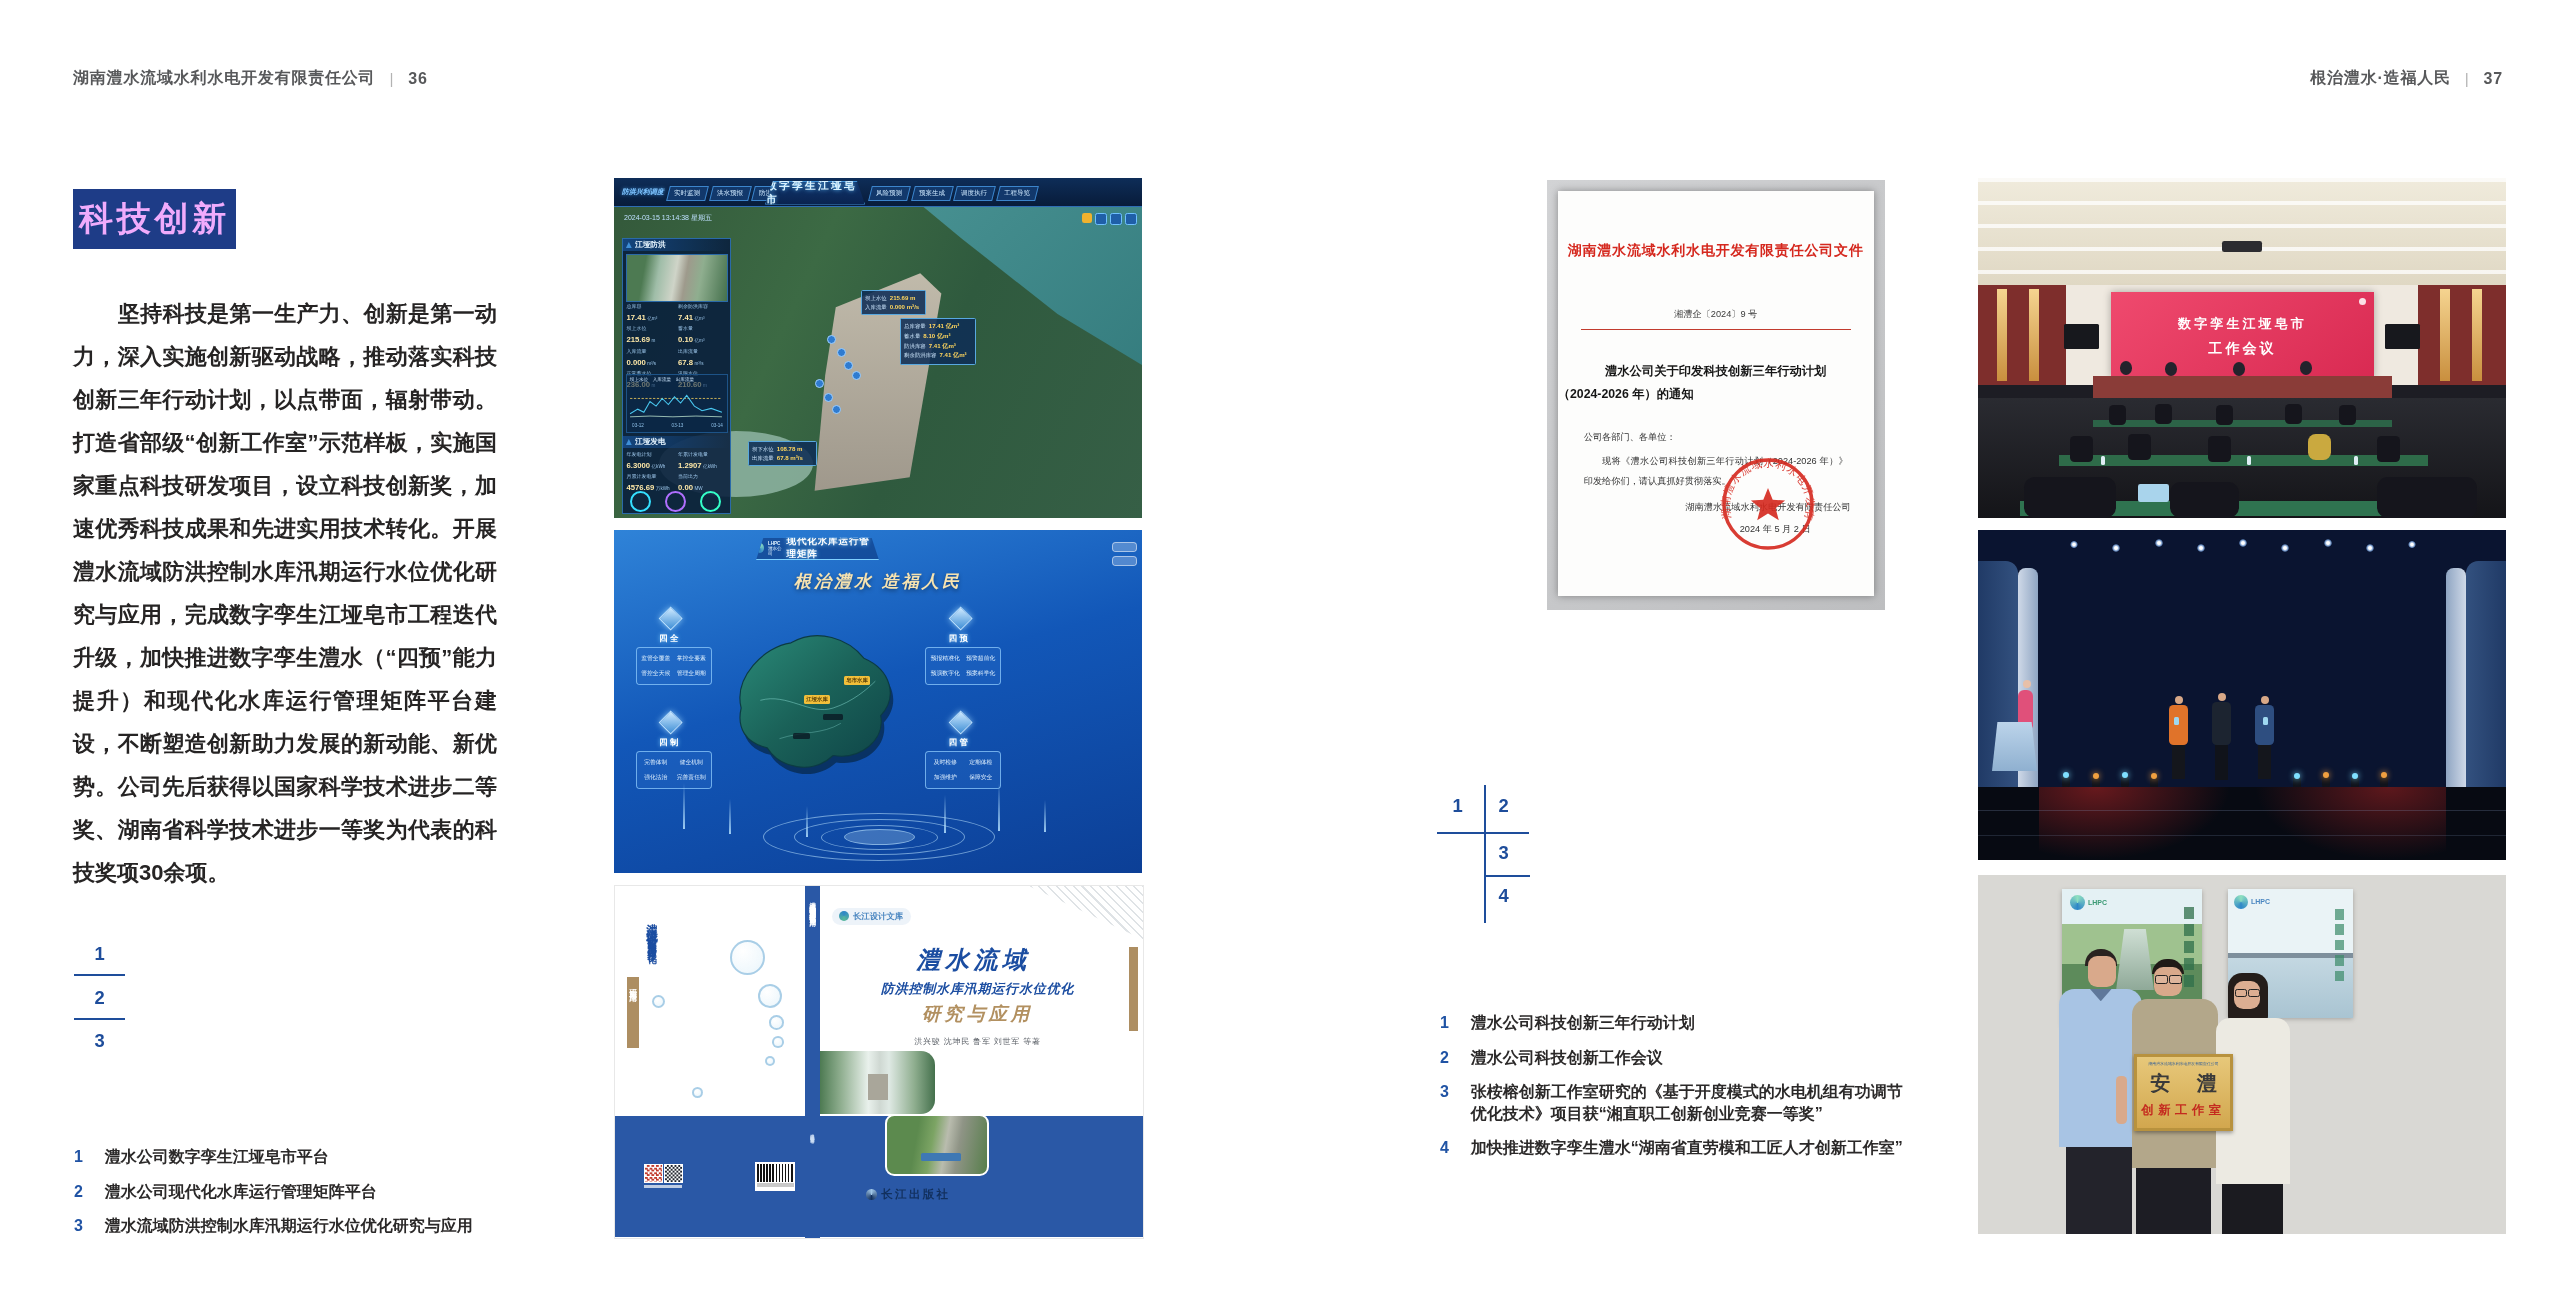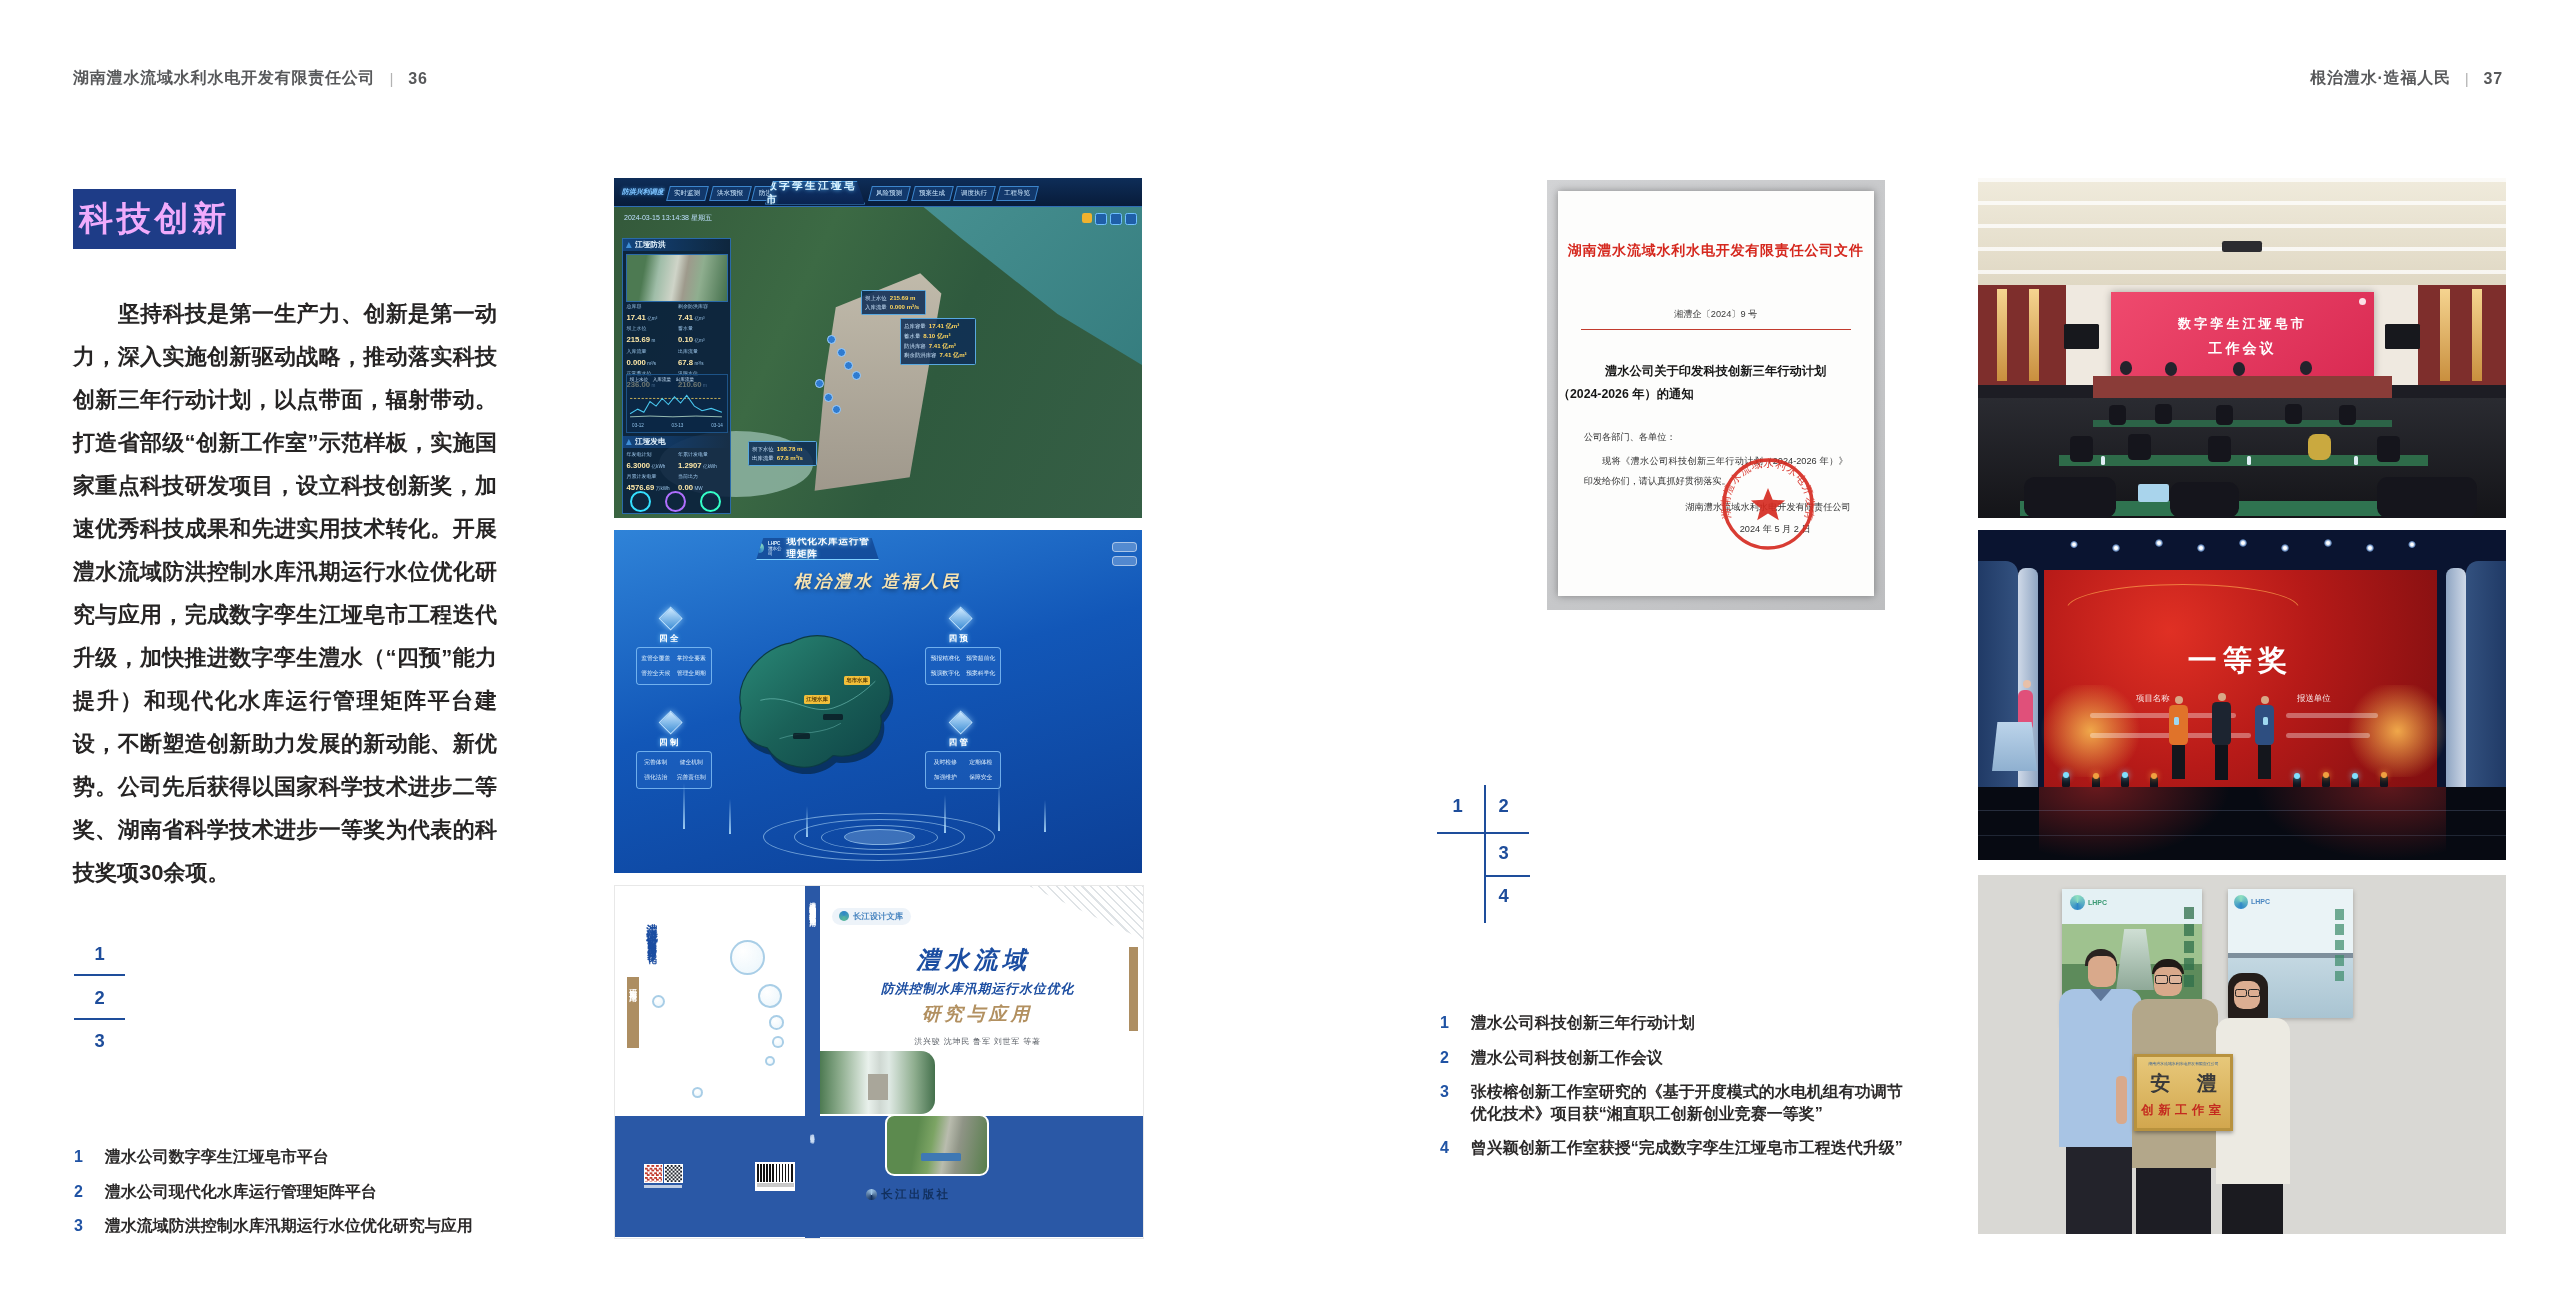--- a/index.html
+++ b/index.html
@@ -440,21 +440,21 @@
       <div class="cap">
       <span class="n">2</span>
       <span class="t" style="max-width:445px;">澧水公司科技创新工作会议</span>
     </div>
       <div class="cap">
       <span class="n">3</span>
       <span class="t" style="max-width:445px;">张桉榕创新工作室研究的《基于开度模式的水电机组有功调节优化技术》项目获“湘直职工创新创业竞赛一等奖”</span>
     </div>
       <div class="cap">
       <span class="n">4</span>
-      <span class="t" style="max-width:445px;">曾兴颖创新工作室获授“完成数字孪生江垭皂市工程迭代升级”</span>
+      <span class="t" style="max-width:445px;">加快推进数字孪生澧水“湖南省直劳模和工匠人才创新工作室”</span>
     </div>
     </div>
 
   <div class="photo" style="left:1978px;top:178px;width:528px;height:340px;background:#1d1d24;">
     <div class="abs" style="left: 0;top:0;width:528px;height:123px;background:linear-gradient(#f0ebdc,#ddd5c0);">
       <div class="abs" style="left:0;top:0;width:528px;height:123px;background:repeating-linear-gradient(180deg,rgba(255,255,255,.95) 0 3.8px,rgba(0,0,0,0) 3.8px 23px);opacity:.8;"></div>
       <div class="abs" style="left:244px;top:63px;width:40px;height:10.7px;background:#2c2c30;border-radius:2.3px;"></div>
     </div>
     <div class="abs" style="left:0;top:107px;width:88px;height:100px;background:#7e2e2c;">
       <div class="abs" style="left:19px;top:3.8px;width:10px;height:92px;background:linear-gradient(#f5d490,#c98f3e);"></div>
@@ -508,32 +508,20 @@
     <div class="spot" style="left:219px;top:14px;"></div>
     <div class="spot" style="left:261px;top:9.2px;"></div>
     <div class="spot" style="left:303px;top:14px;"></div>
     <div class="spot" style="left:346px;top:9.2px;"></div>
     <div class="spot" style="left:388px;top:14px;"></div>
     <div class="spot" style="left:430px;top:10.7px;"></div>
     <div class="abs" style="left:0;top:31px;width:40px;height:253px;background:linear-gradient(90deg,#203a66,#33517f);border-radius:0 12.3px 12.3px 0;"></div>
     <div class="abs" style="left:488px;top:31px;width:40px;height:253px;background:linear-gradient(270deg,#203a66,#33517f);border-radius:12.3px 0 0 12.3px;"></div>
     <div class="abs" style="left:40px;top:38px;width:20px;height:230px;background:linear-gradient(90deg,#cfd9e8,#8fa5c2);border-radius:7.7px;"></div>
     <div class="abs" style="left:468px;top:38px;width:20px;height:230px;background:linear-gradient(270deg,#cfd9e8,#8fa5c2);border-radius:7.7px;"></div>
-    <div class="abs" style="left:66px;top:40px;width:393px;height:217px;background:radial-gradient(circle at 32% 28%,#e03024 0%,#b61a18 45%,#7e0e10 100%);">
-      <div class="abs" style="left:23px;top:14px;width:230px;height:46px;border:1.5px solid rgba(255,170,80,.65);border-radius:50%;clip-path:polygon(0 0,100% 0,100% 45%,0 45%);"></div>
-      <div class="abs" style="left:-15.4px;top:115px;width:123px;height:92px;background:radial-gradient(circle,#f0a84a 0%,rgba(240,168,74,0) 65%);"></div>
-      <div class="abs" style="left:292px;top:115px;width:123px;height:92px;background:radial-gradient(circle,#f0a84a 0%,rgba(240,168,74,0) 65%);"></div>
-      <div class="abs" style="left:0;top:71px;width:393px;text-align:center;color:#fff;font-family:'Liberation Serif',serif;font-weight:700;font-size:29px;letter-spacing:6.1px;">一等奖</div>
-      <div class="abs" style="left:92px;top:123px;font-size:8.4px;color:rgba(255,255,255,.9);">项目名称</div>
-      <div class="abs" style="left:253px;top:123px;font-size:8.4px;color:rgba(255,255,255,.9);">报送单位</div>
-      <div class="abs" style="left:46px;top:143px;width:146px;height:4.6px;background:rgba(255,255,255,.35);border-radius:2.3px;"></div>
-      <div class="abs" style="left:46px;top:163px;width:161px;height:4.6px;background:rgba(255,255,255,.35);border-radius:2.3px;"></div>
-      <div class="abs" style="left:242px;top:143px;width:92px;height:4.6px;background:rgba(255,255,255,.35);border-radius:2.3px;"></div>
-      <div class="abs" style="left:242px;top:163px;width:84px;height:4.6px;background:rgba(255,255,255,.35);border-radius:2.3px;"></div>
-    </div>
     <div class="abs" style="left:45px;top:150px;width:8.4px;height:8.4px;border-radius:50%;background:#e8c0a8;"></div>
     <div class="abs" style="left:40px;top:160px;width:15.4px;height:38px;border-radius:6.1px 6.1px 2.3px 2.3px;background:#e0507a;"></div>
     <div class="abs" style="left:14px;top:192px;width:45px;height:49px;background:linear-gradient(#bcd4ea,#8fb0d0);clip-path:polygon(12% 0,88% 0,100% 100%,0 100%);"></div>
 
     <div class="abs" style="left:197px;top:166px;width:8.4px;height:8.4px;border-radius:50%;background:#d8a887;"></div>
     <div class="abs" style="left:191px;top:175px;width:19px;height:40px;border-radius:4.6px;background:#e0732a;"></div>
     <div class="abs" style="left:194px;top:215px;width:13px;height:34px;background:#14161c;"></div>
     <div class="abs" style="left:240px;top:163px;width:8.4px;height:8.4px;border-radius:50%;background:#d8a887;"></div>
     <div class="abs" style="left:234px;top:172px;width:19px;height:43px;border-radius:4.6px;background:#1c2430;"></div>
     <div class="abs" style="left:237px;top:215px;width:13px;height:35px;background:#10131a;"></div>

